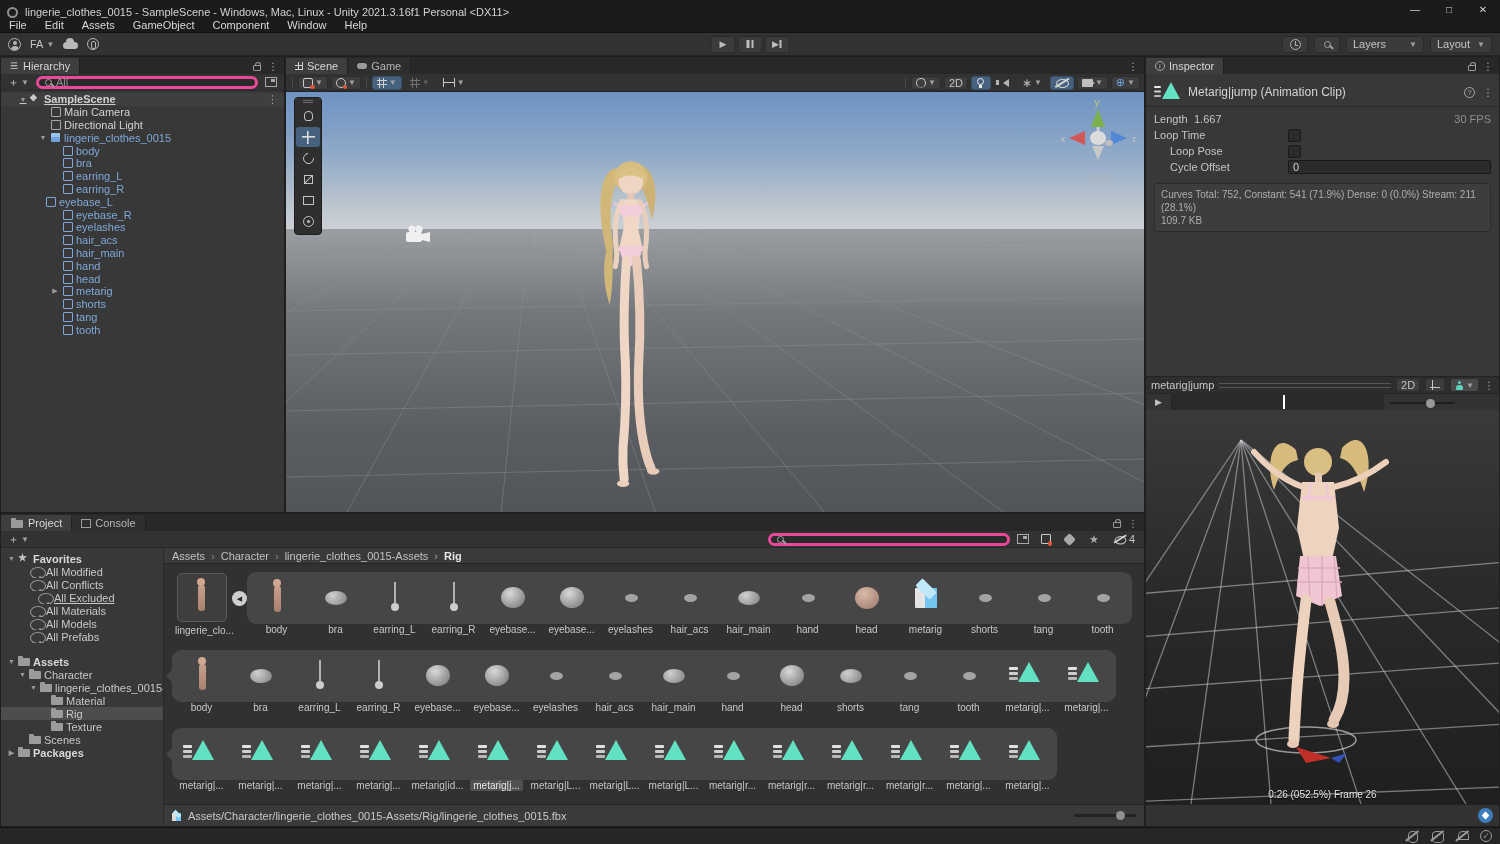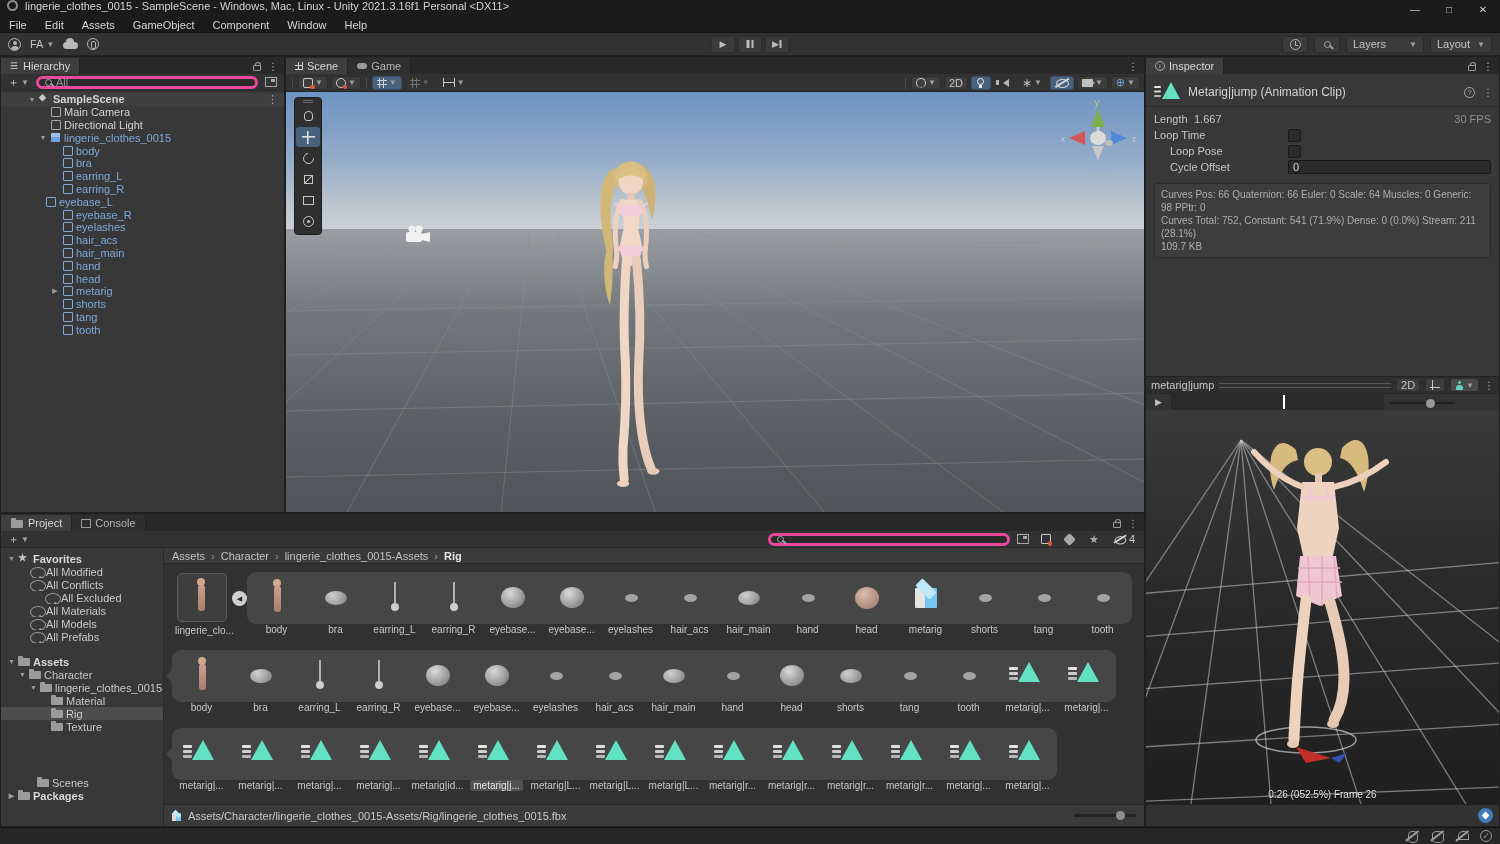--- a/index.html
+++ b/index.html
@@ -1,21 +1,21 @@
 <!DOCTYPE html>
 <html><head>
 <meta charset="utf-8">
 <style>
   html,body{margin:0;padding:0;background:#000;}
   .root{position:relative;width:1500px;height:844px;background:#383838;overflow:hidden;
         font-family:"Liberation Sans",sans-serif;font-size:11px;color:#c8c8c8;cursor:default;}
   .root *{box-sizing:border-box;}
 
   
-  .titlebar{position:absolute;top:0;left:0;right:0;height:18px;background:#1b1b1b;display:flex;align-items:flex-start;}
+  .titlebar{position:absolute;top:0;left:0;right:0;height:18px;background:#1b1b1b;display:flex;align-items:flex-end;}
   .unity-badge{width:11px;height:11px;border:2px solid #8f8f8f;border-radius:50%;margin:0 7px;}
   .title-text{color:#d2d2d2;font-size:11px;white-space:nowrap;}
   .wincontrols{margin-left:auto;display:flex;height:100%;}
   .winbtn{width:34px;display:flex;align-items:center;justify-content:center;color:#cfcfcf;font-size:10px;}
   .menubar{position:absolute;top:18px;left:0;right:0;height:15px;background:#1b1b1b;border-bottom:1px solid #121212;display:flex;align-items:center;}
   .menu-item{padding:0 9px;color:#d8d8d8;}
   .toolbar{position:absolute;top:33px;left:0;right:0;height:23px;background:#323232;border-bottom:1px solid #232323;display:flex;align-items:center;}
   .tb-left{display:flex;align-items:center;gap:9px;margin-left:8px;}
   .person{width:13px;height:13px;border:1px solid #b5b5b5;border-radius:50%;position:relative;overflow:hidden;}
   .person::before{content:"";position:absolute;left:3.5px;top:2px;width:4px;height:4px;border-radius:50%;background:#b5b5b5;}
@@ -301,21 +301,21 @@
     <div class="subtool">
       <span class="plusdd">＋<span class="caret">▼</span></span>
       <span class="searchfield">
         <span class="mag"></span>
         <span>All</span>
       </span>
       <span class="cornerbtn"></span>
     </div>
     <div class="tree">
 
-        <div class="hrow scene-row" style="padding-left: 25px;">
+        <div class="hrow scene-row" style="padding-left: 16px; text-decoration: underline;">
           <span class="exp">▼</span>
           <span class="hicon i-scene"></span>
           <span class="hlabel">SampleScene</span>
         </div>
 
         <div class="hrow" style="padding-left: 36px;">
           <span class="exp"></span>
           <span class="hicon i-go"></span>
           <span class="hlabel">Main Camera</span>
         </div>
@@ -613,21 +613,20 @@
     </div>
     <div class="proprow">
       <span class="proplabel ind">Loop Pose</span>
       <span class="cb"></span>
     </div>
     <div class="proprow">
       <span class="proplabel ind">Cycle Offset</span>
       <span class="field">0</span>
     </div>
     <div class="statsbox">
-      <div>Curves Pos: 66 Quaternion: 66 Euler: 0 Scale: 64 Muscles: 0 Generic: 98 PPtr: 0</div>
       <div>Curves Total: 752, Constant: 541 (71.9%) Dense: 0 (0.0%) Stream: 211 (28.1%)</div>
       <div>109.7 KB</div>
     </div>
     <div class="insp-spacer"></div>
     <div class="prevhead">
       <span>metarig|jump</span>
       <span class="prevlines"></span>
       <span class="sbtn">2D</span>
       <span class="sbtn">
           <span class="pivotico"></span>
@@ -741,21 +740,21 @@
             <span class="ticon i-search"></span>
             <span class="tlabel">All Modified</span>
           </div>
 
           <div class="trow" style="padding-left: 16px;">
             <span class="exp"></span>
             <span class="ticon i-search"></span>
             <span class="tlabel">All Conflicts</span>
           </div>
 
-          <div class="trow" style="padding-left: 31px;">
+          <div class="trow" style="padding-left: 24px; text-decoration: underline;">
             <span class="exp"></span>
             <span class="ticon i-search"></span>
             <span class="tlabel">All Excluded</span>
           </div>
 
           <div class="trow" style="padding-left: 16px;">
             <span class="exp"></span>
             <span class="ticon i-search"></span>
             <span class="tlabel">All Materials</span>
           </div>
@@ -801,21 +800,21 @@
             <span class="ticon i-folder"></span>
             <span class="tlabel">Rig</span>
           </div>
 
           <div class="trow" style="padding-left: 38px;">
             <span class="exp"></span>
             <span class="ticon i-folder"></span>
             <span class="tlabel">Texture</span>
           </div>
 
-          <div class="trow" style="padding-left: 24px; margin-top: 43px;">
+          <div class="trow" style="padding-left: 16px;">
             <span class="exp"></span>
             <span class="ticon i-folder"></span>
             <span class="tlabel">Scenes</span>
           </div>
 
           <div class="trow bold" style="padding-left: 5px;">
             <span class="exp">▶</span>
             <span class="ticon i-folder"></span>
             <span class="tlabel">Packages</span>
           </div>

